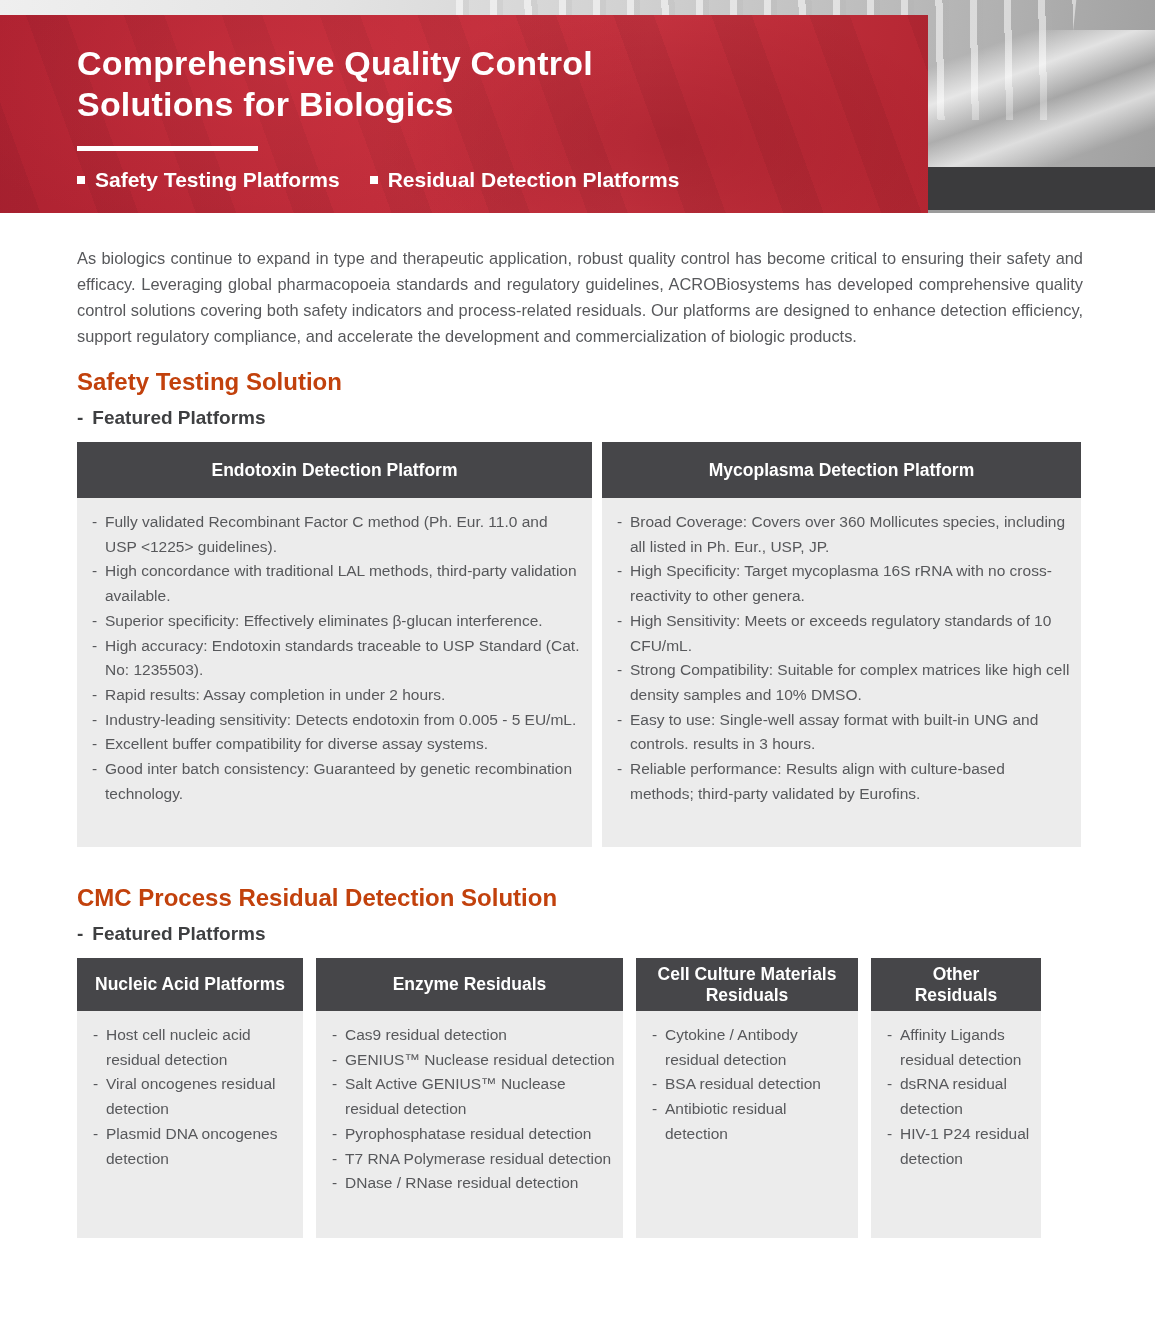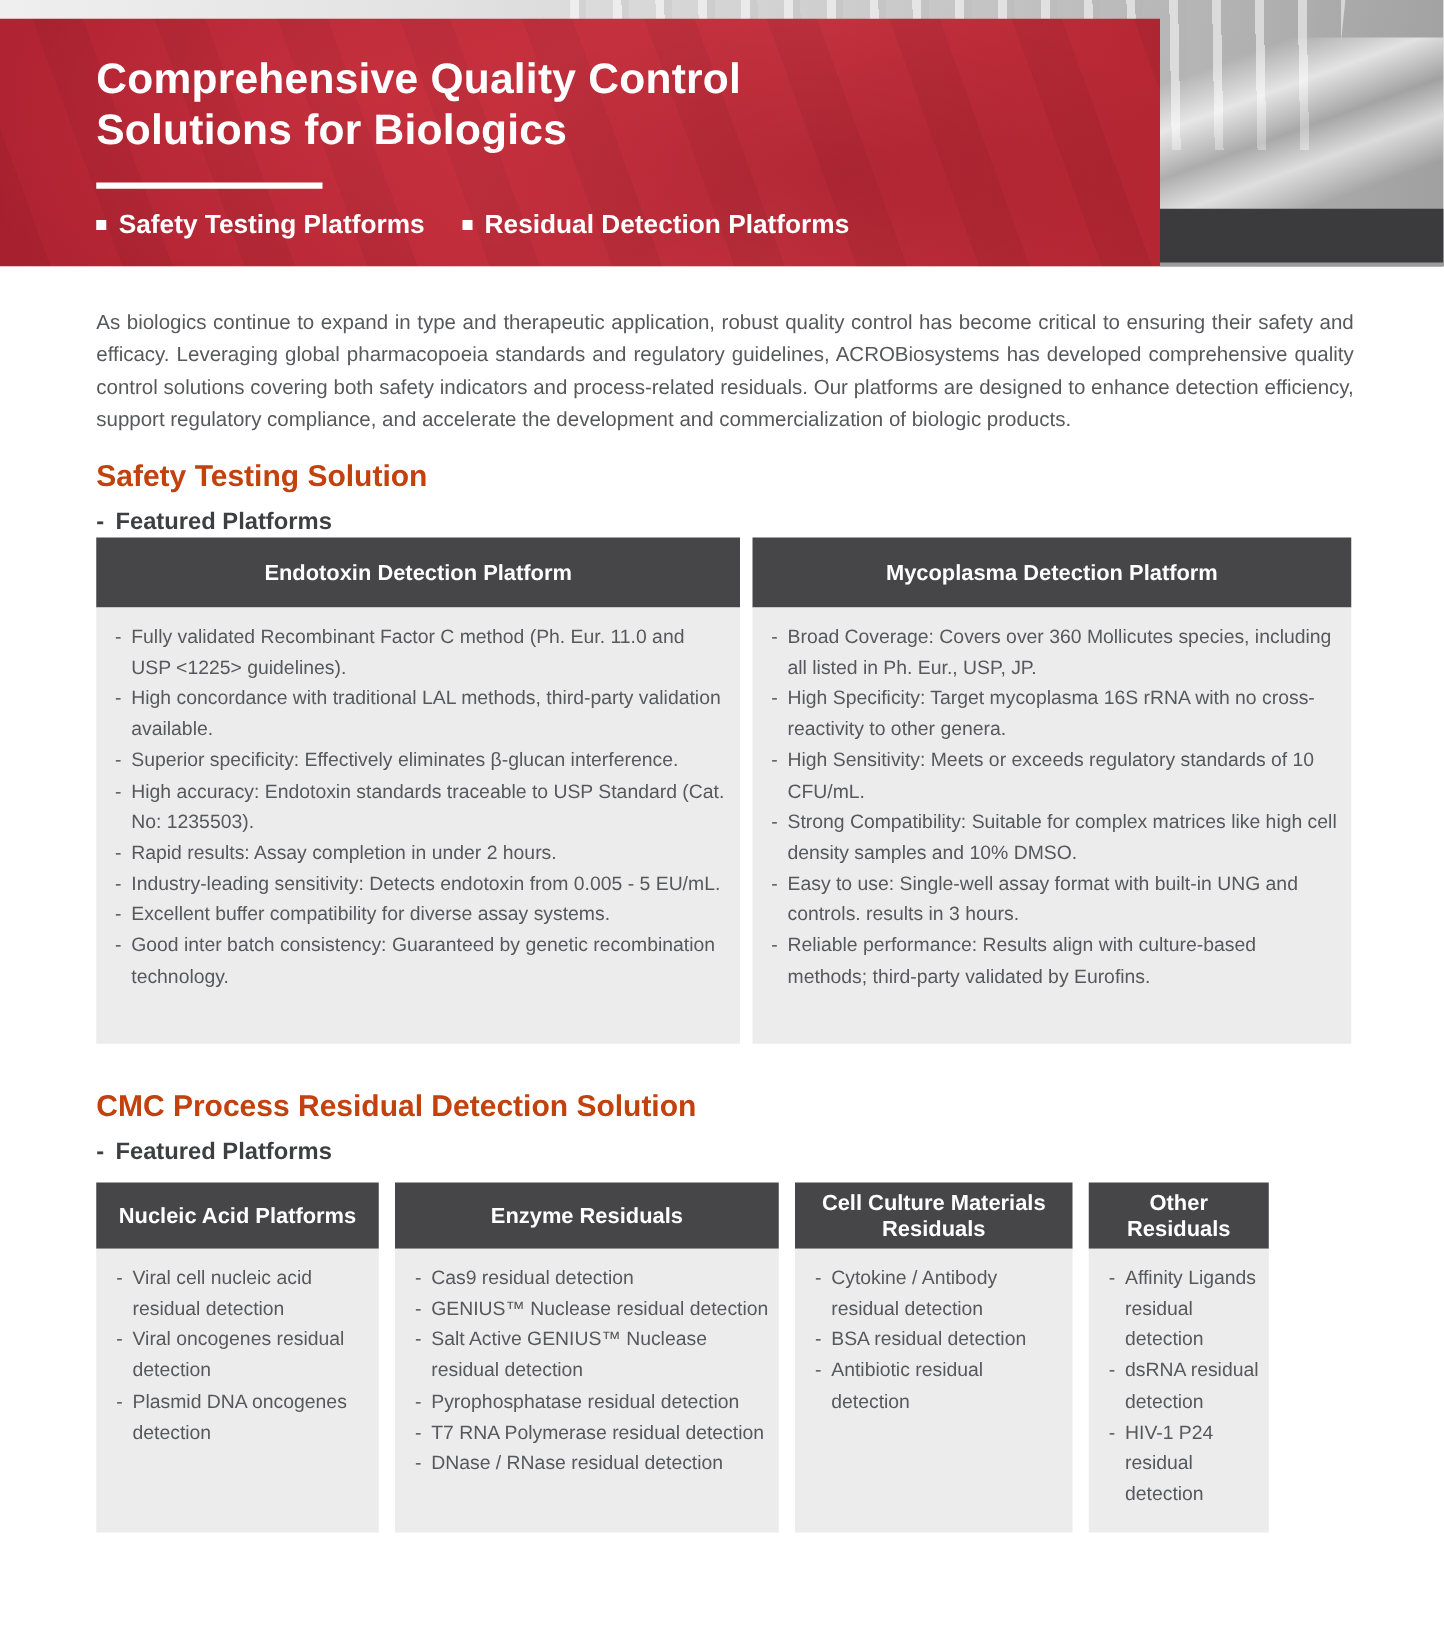--- a/index.html
+++ b/index.html
@@ -42,29 +42,29 @@
   .tag{display:flex;align-items:center;gap:10px;}
   .sq{display:inline-block;width:8px;height:8px;background:#ffffff;}
   .tag-label{font-size:21px;font-weight:700;white-space:nowrap;}
   
   .content{padding:0 72px 0 77px;color:#57585b;}
   .intro{margin:32px 0 0 0;font-size:16.4px;line-height:26px;text-align:justify;}
   .sec-heading{margin:18px 0 0 0;font-size:24px;line-height:30px;font-weight:700;color:#c2410c;}
   .mt-lg{margin-top:36px;}
   .sub{margin-top:9px;display:flex;gap:9px;font-size:19px;line-height:24px;font-weight:700;color:#3e3f41;}
   .row{display:flex;align-items:stretch;}
-  .row-top{gap:10px;align-items:flex-end;}
+  .row-top{gap:10px;margin-top:12px;align-items:flex-end;}
   .row-bottom{gap:13px;margin-top:12px;}
   .card{display:flex;flex-direction:column;}
   .row-top  .card:nth-child(1){width:515px;}
   .row-top  .card:nth-child(2){width:479px;}
   .row-bottom .card:nth-child(1){width:226px;}
   .row-bottom .card:nth-child(2){width:307px;}
   .row-bottom .card:nth-child(3){width:222px;}
-  .row-bottom .card:nth-child(4){width:144px;}
+  .row-bottom .card:nth-child(4){width:170px;}
   .card-head{
     background:#464649;color:#ffffff;font-weight:700;font-size:17.5px;line-height:21px;
     display:flex;flex-direction:column;align-items:center;justify-content:center;text-align:center;
   }
   .row-top .card-head{min-height:56px;}
   .row-bottom .card-head{min-height:53px;}
   .head-line{display:block;}
   .card-body{background:#ececec;flex:1;box-sizing:border-box;padding:12px 10px 12px 15px;}
   .row-top .card-body{min-height:349px;}
   .row-bottom .card-body{min-height:227px;padding-left:16px;padding-right:8px;}
@@ -198,21 +198,21 @@
 
     <div class="row row-bottom">
       <section class="card">
         <header class="card-head">
             <span class="head-line">Nucleic Acid Platforms</span>
           </header>
         <div class="card-body">
           <ul class="feature-list">
               <li class="li">
               <span class="dash">-</span>
-              <span class="txt">Viral cell nucleic acid residual detection</span>
+              <span class="txt">Host cell nucleic acid residual detection</span>
             </li>
               <li class="li">
               <span class="dash">-</span>
               <span class="txt">Viral oncogenes residual detection</span>
             </li>
               <li class="li">
               <span class="dash">-</span>
               <span class="txt">Plasmid DNA oncogenes detection</span>
             </li>
             </ul>

